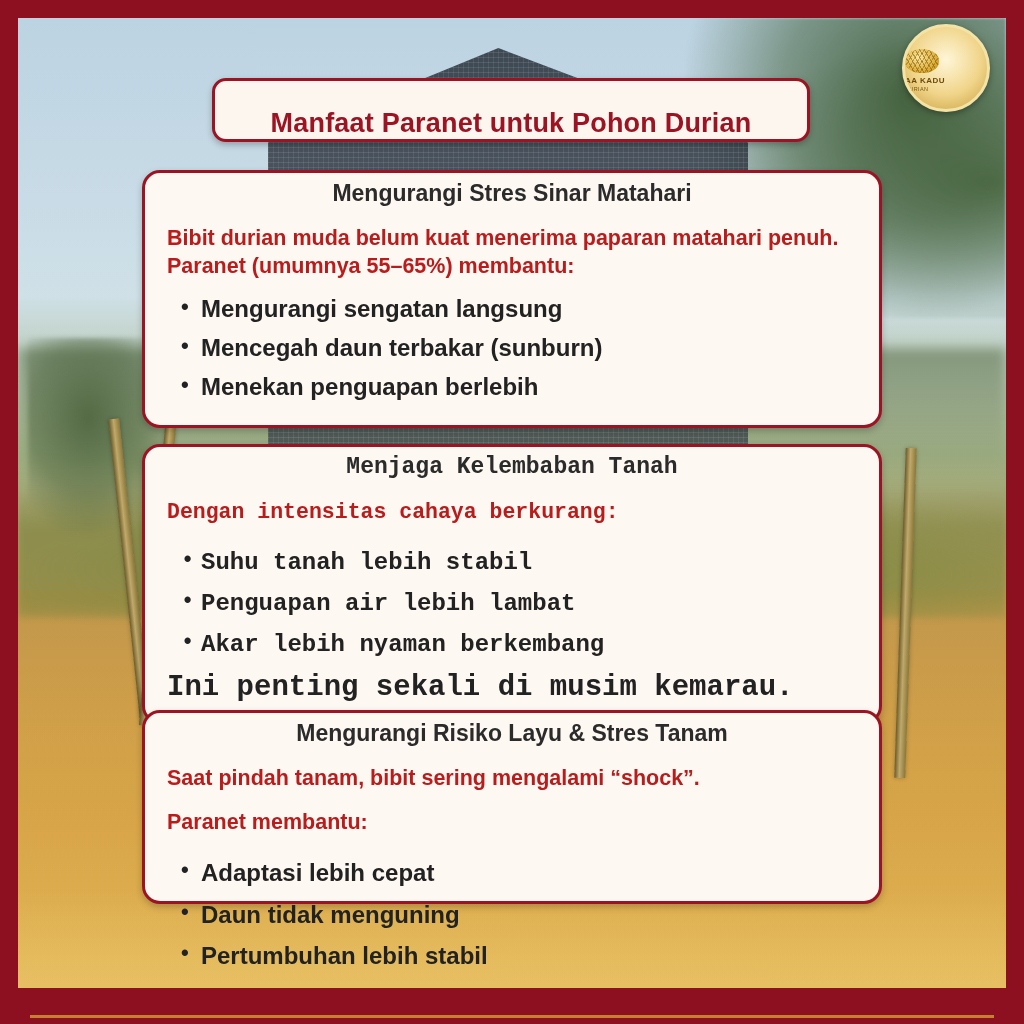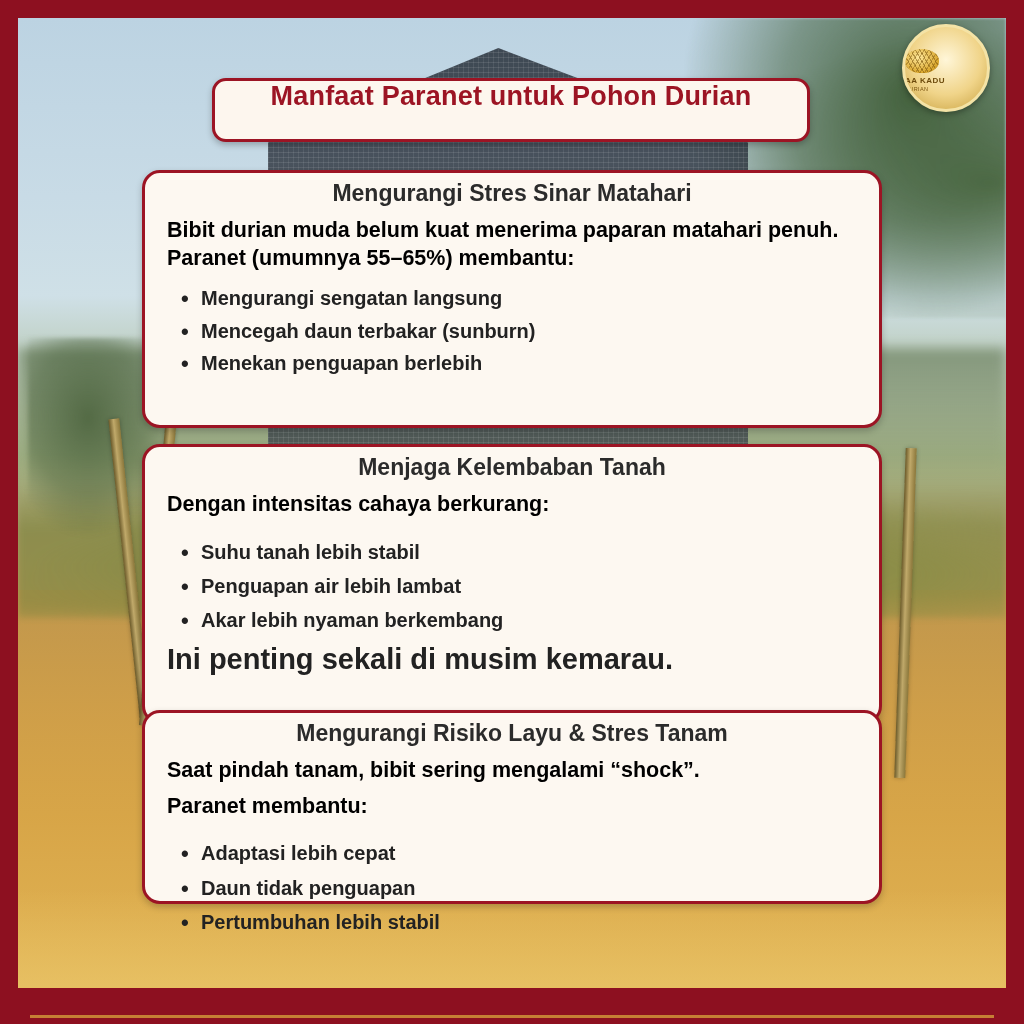--- a/index.html
+++ b/index.html
@@ -205,21 +205,21 @@
   .title-banner {
     position: absolute;
     left: 212px;
     top: 78px;
     width: 592px;
     height: 58px;
     background: #fdf6ee;
     border: 3px solid #9c1424;
     border-radius: 14px;
     display: flex;
-    align-items: flex-start;
+    align-items: flex-end;
     justify-content: center;
     box-shadow: 0 3px 6px rgba(0,0,0,.25);
   }
   .title-banner .title-text {
     font-size: 27px;
     font-weight: bold;
     color: #9c1424;
     letter-spacing: .2px;
     white-space: nowrap;
   }
@@ -230,45 +230,45 @@
     left: 142px;
     width: 740px;
     background: #fdf8f1;
     border: 3px solid #9c1424;
     border-radius: 18px;
     box-sizing: border-box;
     padding: 5px 22px 18px 22px;
     box-shadow: 0 3px 7px rgba(0,0,0,.22);
   }
   .card-1 { top: 170px; height: 258px; }
-  .card-2 { top: 444px; height: 280px; }
+  .card-2 { top: 444px; height: 280px; font-family: Liberation Mono, monospace; }
   .card-3 { top: 710px; height: 194px; }
 
   .card-heading {
     font-size: 23px;
     font-weight: bold;
     color: #2b2b2b;
     text-align: center;
     margin: 2px 0 6px 0;
     line-height: 1.2;
   }
   .card-para {
     font-size: 21.5px;
     font-weight: bold;
-    color: #000000;
+    color: #b91c1c;
     line-height: 1.32;
-    margin: 8px 0 2px 0;
+    margin: 16px 0 2px 0;
   }
   .card-list {
     margin: 10px 0 0 0;
     padding-left: 34px;
     list-style: none;
   }
   .card-list li {
-    font-size: 20px;
+    font-size: 24px;
     font-weight: bold;
     color: #222;
     line-height: 1.62;
     position: relative;
   }
   .card-list li::before {
     content: "\2022";
     position: absolute;
     left: -20px;
     top: -1px;
@@ -341,18 +341,18 @@
     </ul>
     <p class="card-footnote">Ini penting sekali di musim kemarau.</p>
   </div>
 
   <div class="card card-3">
     <div class="card-heading">Mengurangi Risiko Layu &amp; Stres Tanam</div>
     <p class="card-para">Saat pindah tanam, bibit sering mengalami “shock”.</p>
     <p class="card-para">Paranet membantu:</p>
     <ul class="card-list">
       <li>Adaptasi lebih cepat</li>
-      <li>Daun tidak penguapan</li>
+      <li>Daun tidak menguning</li>
       <li>Pertumbuhan lebih stabil</li>
     </ul>
   </div>
 
 </div>
 
 </body></html>

